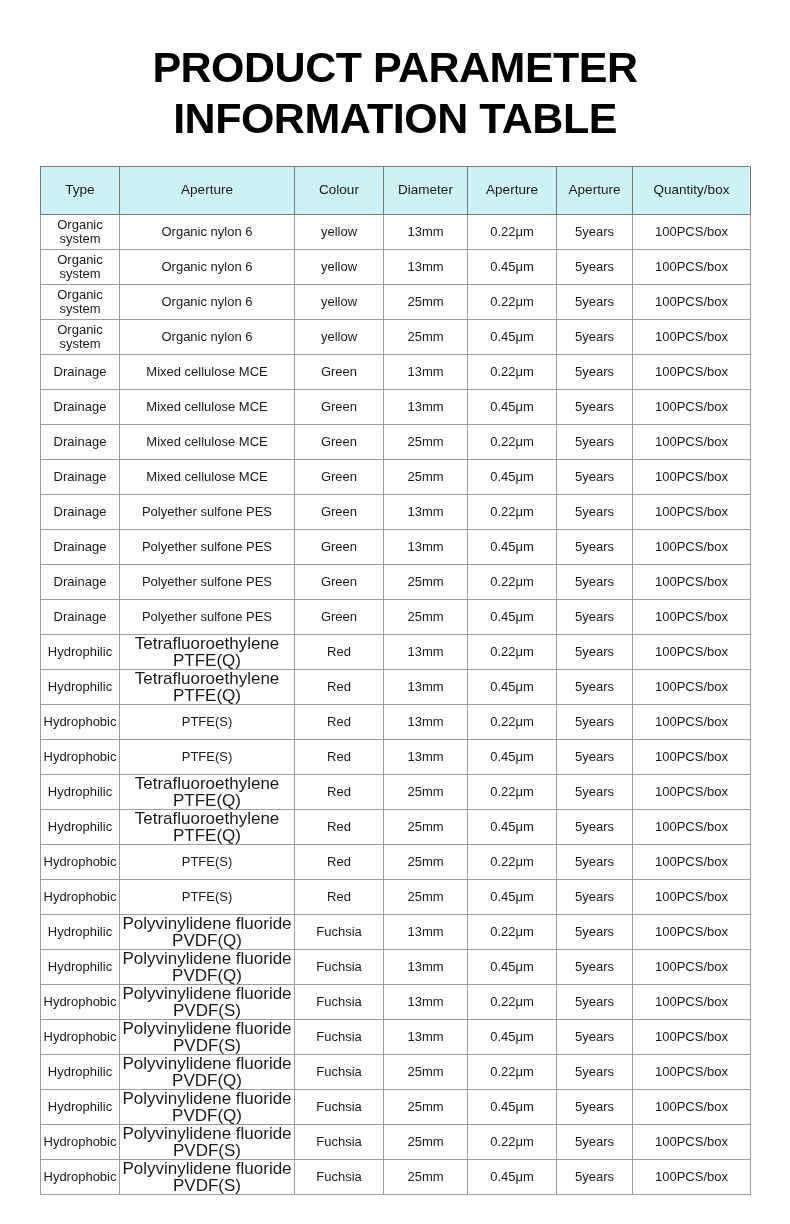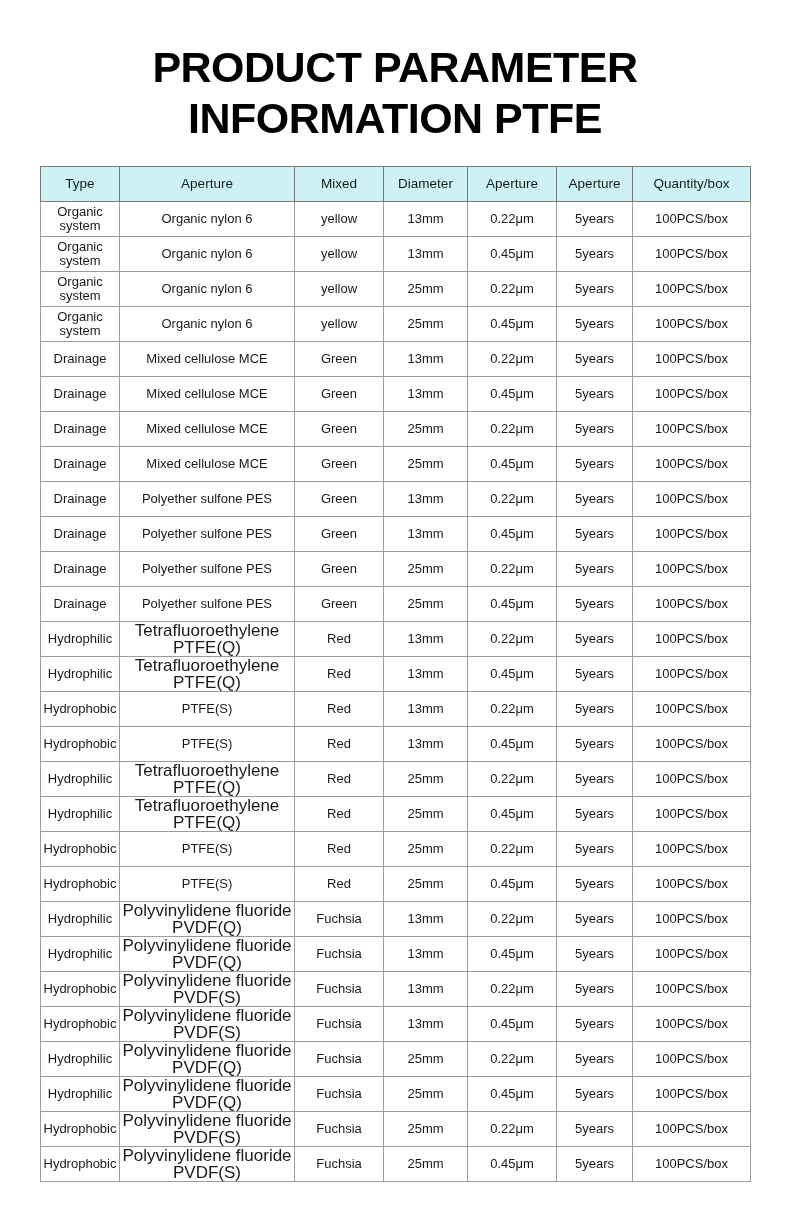--- a/index.html
+++ b/index.html
@@ -50,21 +50,21 @@
     text-align: center;
     vertical-align: middle;
     font-size: 13px;
     color: #1a1a1a;
     padding: 0 2px;
     box-sizing: border-box;
     line-height: 1.05;
   }
   table.param-table thead th {
     background: #ccf2f5;
-    height: 35px;
+    height: 48px;
     font-weight: normal;
     font-size: 13.5px;
     border-color: #7a7a7a;
     margin-left: 44px;
   }
   table.param-table tbody td {
     height: 35px;
   }
   
   col.c-type      { width: 79px; }
@@ -94,39 +94,39 @@
     font-size: 13.5px;
   }
 </style>
 </head>
 <body>
 
 <div class="page">
 
   <h1 class="title">
     <span class="line">PRODUCT PARAMETER</span>
-    <span class="line">INFORMATION PTFE</span>
+    <span class="line">INFORMATION TABLE</span>
   </h1>
 
   <div class="table-wrap">
     <table class="param-table">
       <colgroup>
         <col class="c-type">
         <col class="c-material">
         <col class="c-colour">
         <col class="c-diameter">
         <col class="c-aperture">
         <col class="c-validity">
         <col class="c-quantity">
       </colgroup>
       <thead>
         <tr>
           <th>Type</th>
           <th>Aperture</th>
-          <th>Mixed</th>
+          <th>Colour</th>
           <th>Diameter</th>
           <th>Aperture</th>
           <th>Aperture</th>
           <th>Quantity/box</th>
         </tr>
       </thead>
       <tbody id="table-body">
           <tr>
             <td class="type-cell">Organic system</td>
             <td class="material-cell">Organic nylon 6</td>

